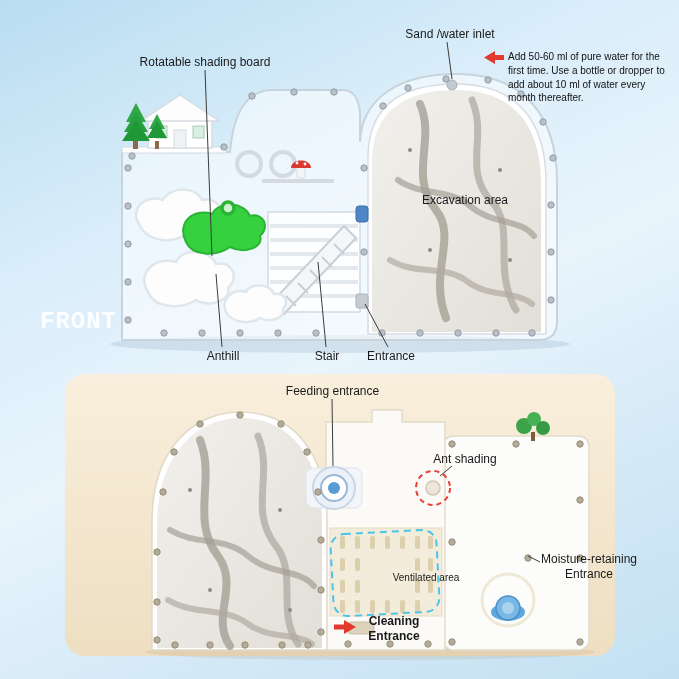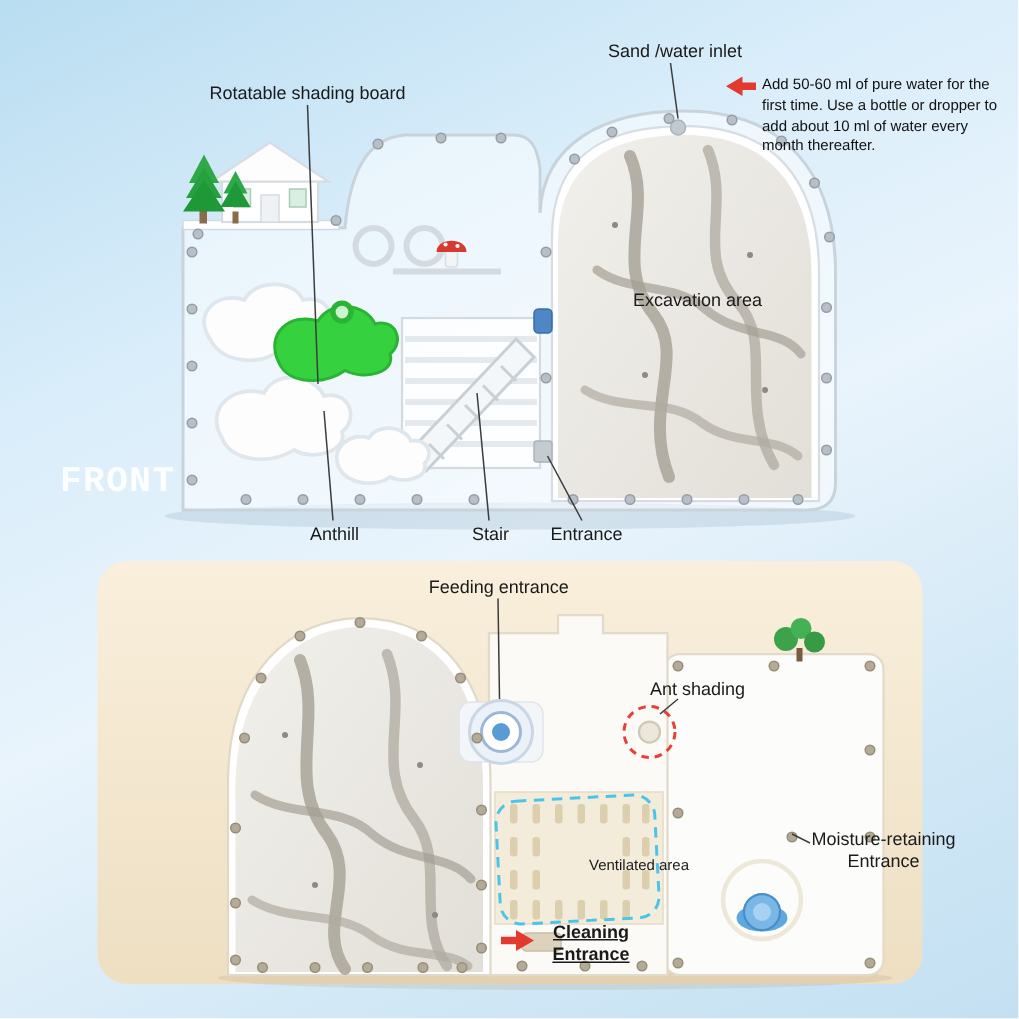--- a/index.html
+++ b/index.html
@@ -22,21 +22,21 @@
   }
   .watermark-front {
     position: absolute; left: 40px; top: 308px; font-size: 24px; font-weight: bold;
     color: rgba(255,255,255,0.92); letter-spacing: 1px; font-family: Liberation Mono, monospace;
   }
   .watermark-back {
     position: absolute; left: 538px; top: 393px; font-size: 24px; font-weight: bold;
     color: #a6c6e6; letter-spacing: 1px;
   }
   .red-arrow { position: absolute; }
-  .bold { font-weight: bold; text-decoration: underline; }
+  .bold { font-weight: bold; }
 </style>
 </head>
 <body>
 
 <div class="page">
 
   <svg class="art" style="top:0" width="679" height="365" viewBox="0 0 679 365">
     <defs>
       <linearGradient id="sandg" x1="0" y1="0" x2="1" y2="1">
         <stop offset="0" stop-color="#f2f0ec"></stop>

